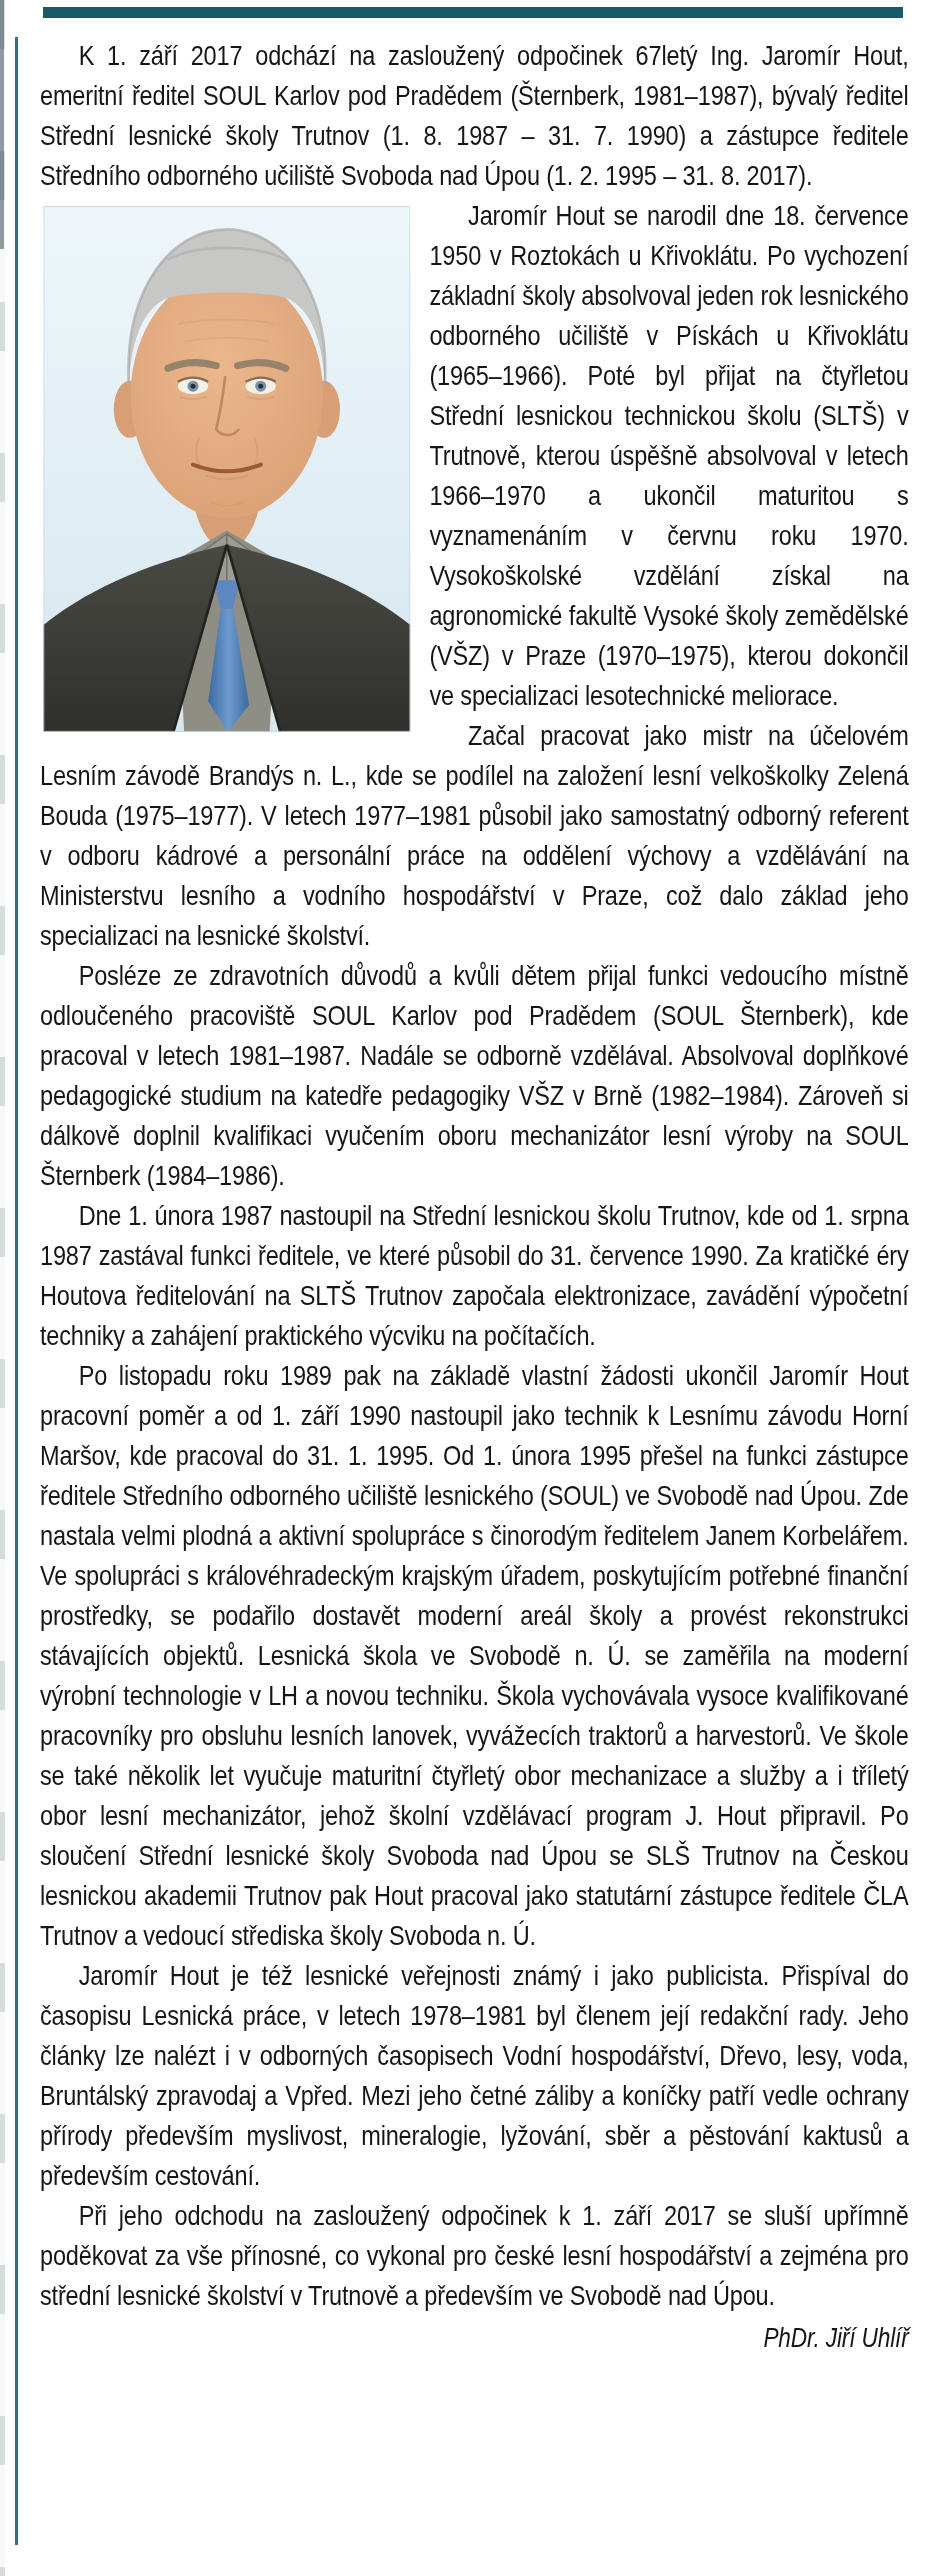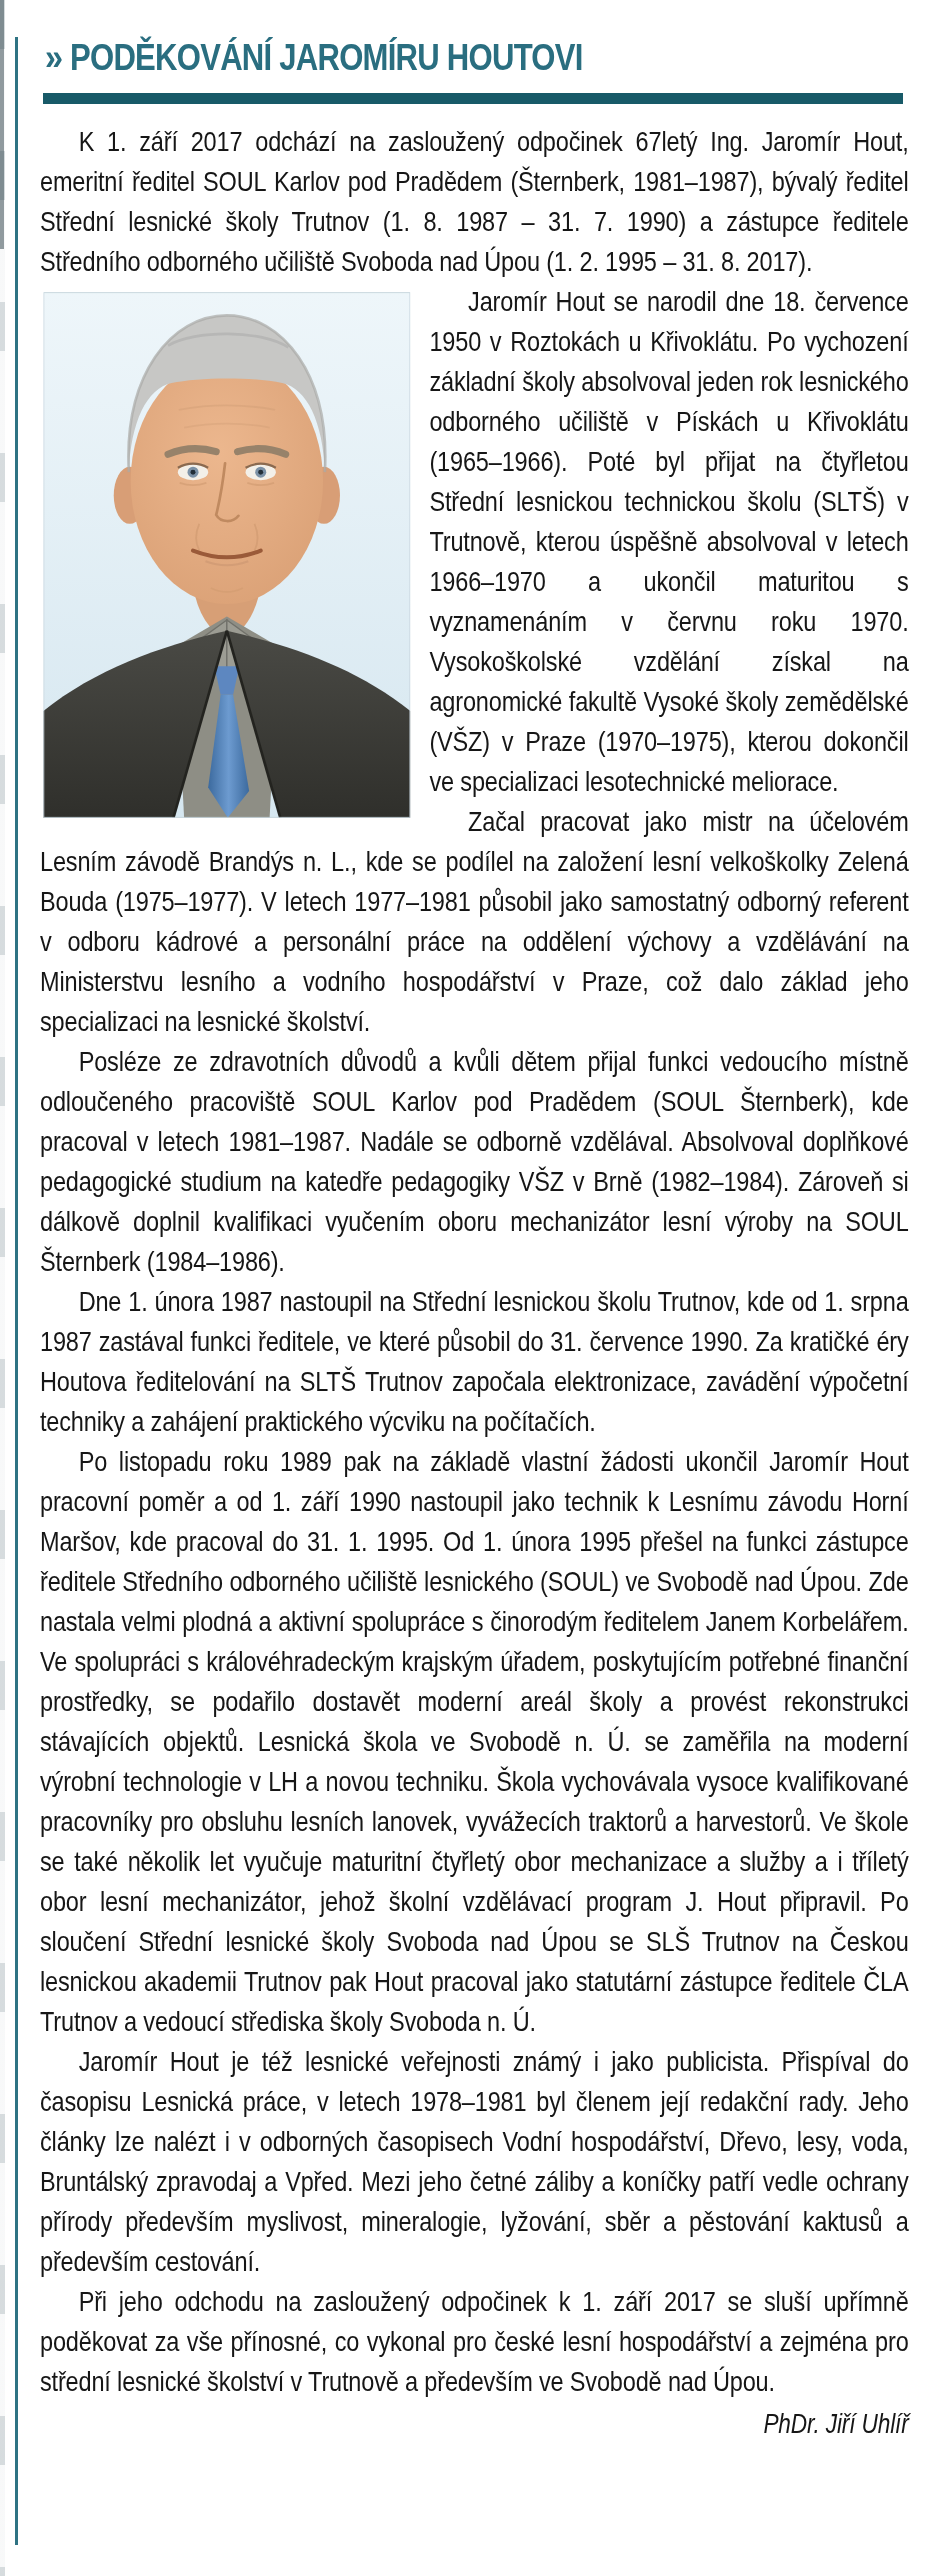--- a/index.html
+++ b/index.html
@@ -102,23 +102,20 @@
 </style>
 </head>
 <body>
 
 <div class="page">
 
   <div class="edge-marks"></div>
   <div class="edge-dark"></div>
   <div class="v-rule"></div>
 
-  <div class="header">
-    <span class="chevron">»</span><span class="title">PODĚKOVÁNÍ JAROMÍRU HOUTOVI</span>
-  </div>
   <div class="bar"></div>
 
   <div class="article">
 
     <p class="p">K 1. září 2017 odchází na zasloužený odpočinek 67letý Ing. Jaromír Hout, emeritní ředitel SOUL Karlov pod Pradědem (Šternberk, 1981–1987), bývalý ředitel Střední lesnické školy Trutnov (1. 8. 1987 – 31. 7. 1990) a zástupce ředitele Středního odborného učiliště Svoboda nad Úpou (1. 2. 1995 – 31. 8. 2017).</p>
 
     <div class="photo">
       <svg width="367" height="526" viewBox="0 0 412 590" xmlns="http://www.w3.org/2000/svg">
         <defs>
           <linearGradient id="bgG" x1="0" y1="0" x2="0" y2="1">

